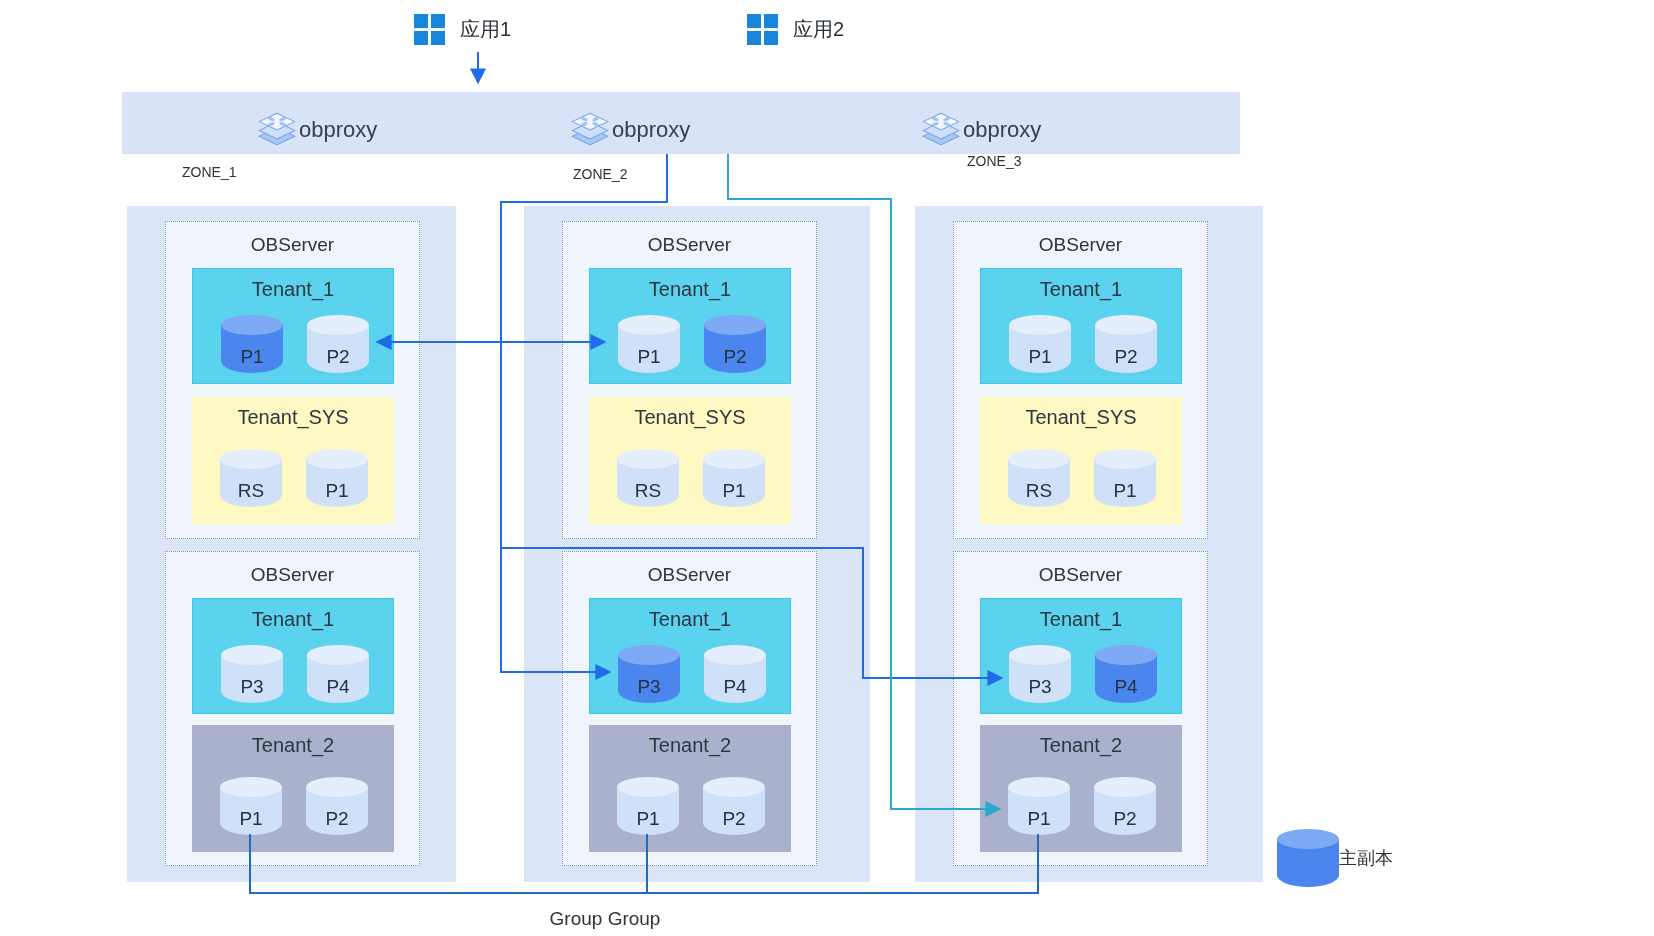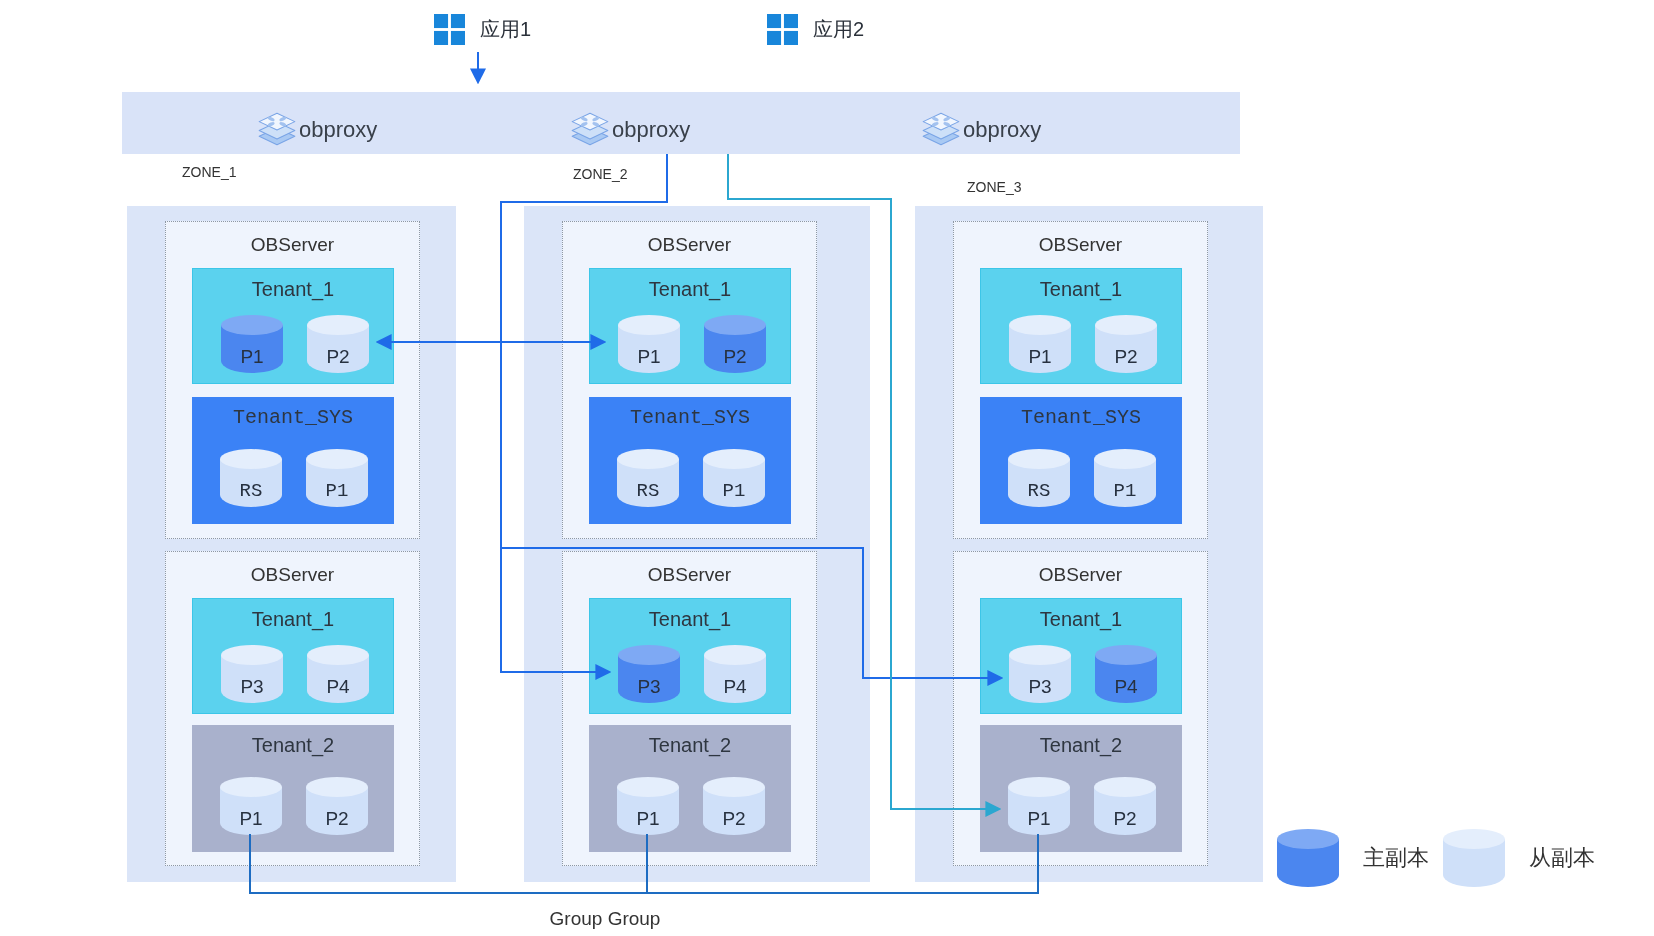--- a/index.html
+++ b/index.html
@@ -1,53 +1,53 @@
 <!DOCTYPE html>
 <html><head>
 <meta charset="utf-8">
 <style>
   html,body{margin:0;padding:0;background:#ffffff;}
   body{font-family:"Liberation Sans","DejaVu Sans",sans-serif;color:#333;}
   .canvas{position:relative;width:1654px;height:936px;overflow:hidden;background:#fff;}
 
   
-  .app{position:absolute;display:flex;align-items:center;gap:15px;height:32px;margin-left:20px;}
+  .app{position:absolute;display:flex;align-items:center;gap:15px;height:32px;}
   .app-label{font-size:20px;color:#2b313a;white-space:nowrap;}
 
   
   .proxy-bar{position:absolute;left:122px;top:92px;width:1118px;height:62px;background:#d9e3f8;}
   .proxy-item{position:absolute;top:0;height:76px;display:flex;align-items:center;}
   .proxy-label{font-size:22px;color:#39404a;}
 
   
   .zone-label{position:absolute;font-size:14px;color:#333;white-space:nowrap;}
   .zone-box{position:absolute;top:206px;height:676px;background:#dbe5f8;padding-left:24px;}
   .obs{position:absolute;left:38px;width:255px;background:#eff4fd;border:1px dotted #8e98a4;box-sizing:border-box;}
   .obs-title{text-align:center;margin-top:12px;font-size:19px;color:#333;}
   .tenant{position:absolute;left:26px;width:202px;box-sizing:border-box;}
   .tenant-title{text-align:center;margin-top:9px;font-size:20px;color:#2e3640;}
   .tenant--user{background:#5bd2ee;border:1px solid #3cc6e8;}
-  .tenant--sys{background:#3b82f6;font-family:Liberation Mono, monospace;}
+  .tenant--sys{background:#fef9c3;}
   .tenant--t2{background:#a9b1cc;}
 
   
   .cyl{--top:#e4eefc;--body:#cfe0f9;position:absolute;width:62px;height:58px;}
   .cyl--leader{--top:#7ea9f4;--body:#4b86ef;}
   .cyl::after{content:"";position:absolute;left:0;top:10px;width:62px;height:48px;background:var(--body);border-radius:0 0 31px 31px/0 0 12px 12px;}
   .cyl::before{content:"";position:absolute;left:0;top:0;width:62px;height:20px;border-radius:50%;background:var(--top);z-index:1;}
   .cyl-label{position:absolute;left:0;right:0;bottom:5px;z-index:2;text-align:center;font-size:19px;color:#273140;margin-top:20px;}
 
   
   .overlay{position:absolute;left:0;top:0;pointer-events:none;}
 
   
   .paxos-label{position:absolute;left:500px;top:908px;width:210px;text-align:center;font-size:19px;color:#333;}
   .legend-item{position:absolute;top:829px;display:flex;align-items:center;}
   .legend-cyl{position:relative;width:62px;height:58px;}
-  .legend-label{font-size:22px;color:#333;margin-left:24px;white-space:nowrap;}
+  .legend-label{font-size:18px;color:#333;white-space:nowrap;}
 </style>
 </head>
 <body>
 
 <div class="canvas">
 
   <div class="app" style="left:414px;top:13px;">
     <svg width="31" height="31" viewBox="0 0 30 30">
       <rect x="0" y="0" width="13.6" height="13.6" fill="#1886da"></rect>
       <rect x="16.4" y="0" width="13.6" height="13.6" fill="#1886da"></rect>
@@ -112,21 +112,21 @@
           <ellipse cx="15.5" cy="15.5" rx="3.4" ry="1.7" transform="rotate(-25 15.5 15.5)"></ellipse>
           <ellipse cx="26.5" cy="15.5" rx="3.4" ry="1.7" transform="rotate(25 26.5 15.5)"></ellipse>
         </g>
       </svg>
       <span class="proxy-label">obproxy</span>
     </div>
   </div>
 
   <div class="zone-label" style="left:182px;top:164px;">ZONE_1</div>
   <div class="zone-label" style="left:573px;top:166px;">ZONE_2</div>
-  <div class="zone-label" style="left:967px;top:179px;">ZONE_3</div>
+  <div class="zone-label" style="left:967px;top:153px;">ZONE_3</div>
 
   <div class="zone-box" style="left:127px;width:305px;">
     <div class="obs" style="top:15px;height:318px;">
       <div class="obs-title">OBServer</div>
       <div class="tenant tenant--user" style="top:46px;height:116px;">
         <div class="tenant-title">Tenant_1</div>
         <div class="cyl cyl--leader" style="left:28px;top:46px;">
             <span class="cyl-label">P1</span>
           </div>
         <div class="cyl cyl--follower" style="left:114px;top:46px;">
@@ -274,18 +274,14 @@
     <path d="M250,834 L250,893 L1038,893 L1038,834" stroke="#1d6cc2" stroke-width="2" fill="none"></path>
     <path d="M647,834 L647,893" stroke="#1d6cc2" stroke-width="2" fill="none"></path>
   </svg>
 
   <div class="paxos-label">Group Group</div>
 
   <div class="legend-item" style="left:1277px;">
     <div class="cyl legend-cyl cyl--leader"></div>
     <span class="legend-label">主副本</span>
   </div>
-  <div class="legend-item" style="left:1443px;">
-    <div class="cyl legend-cyl cyl--follower"></div>
-    <span class="legend-label">从副本</span>
-  </div>
 
 </div>
 
 </body></html>

